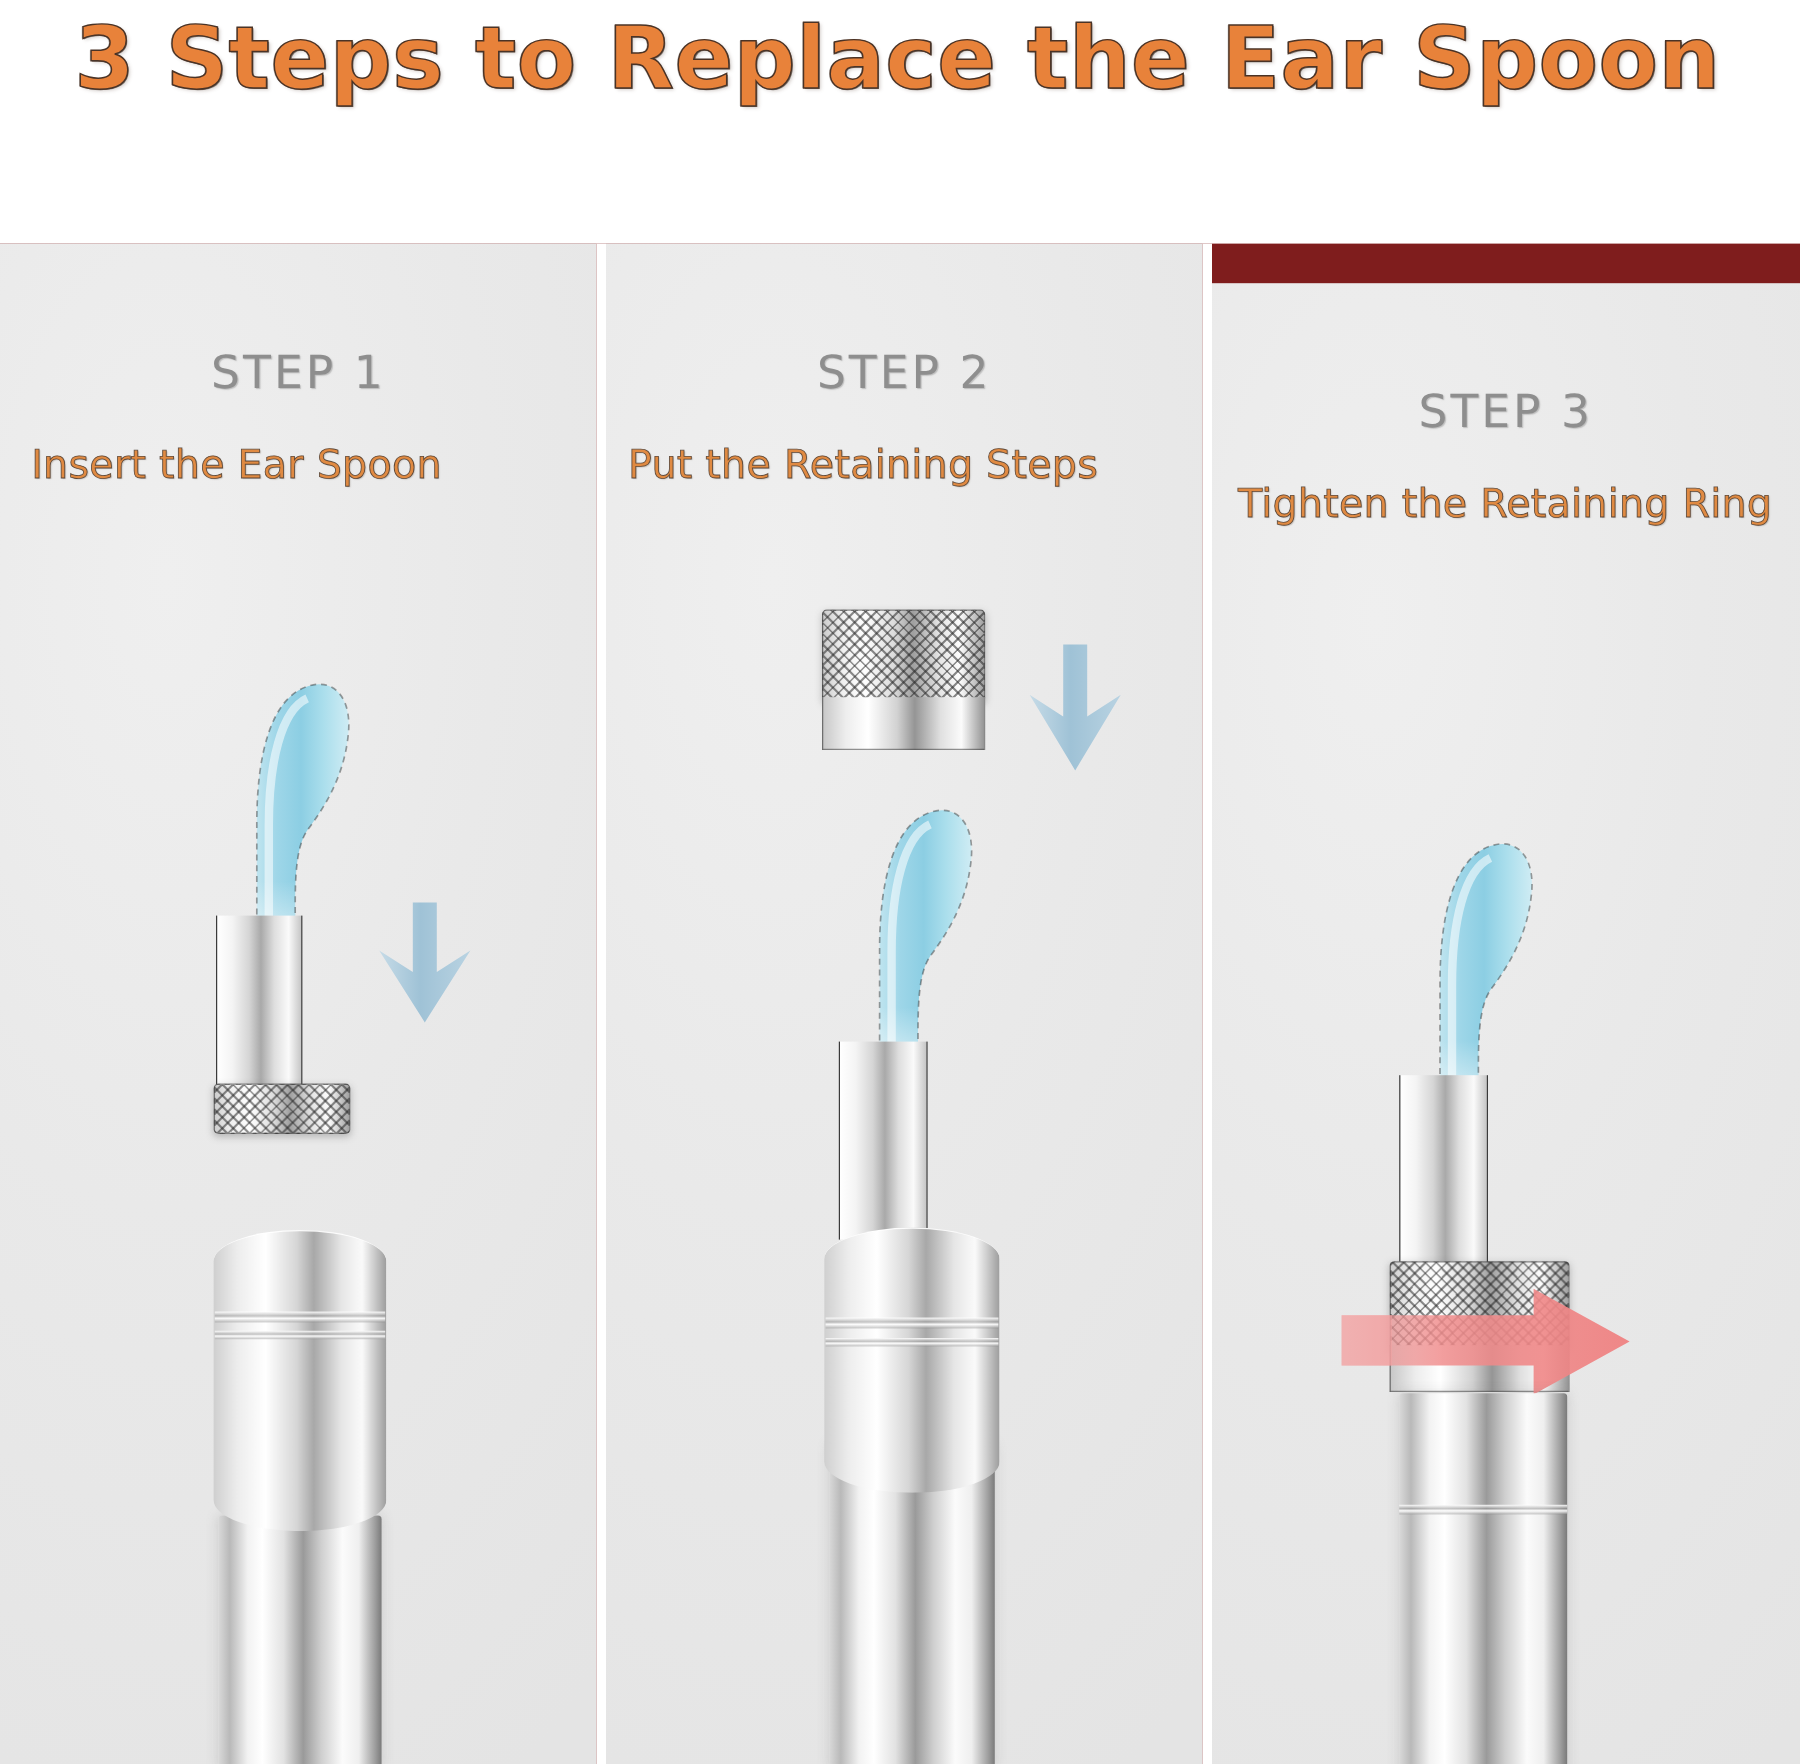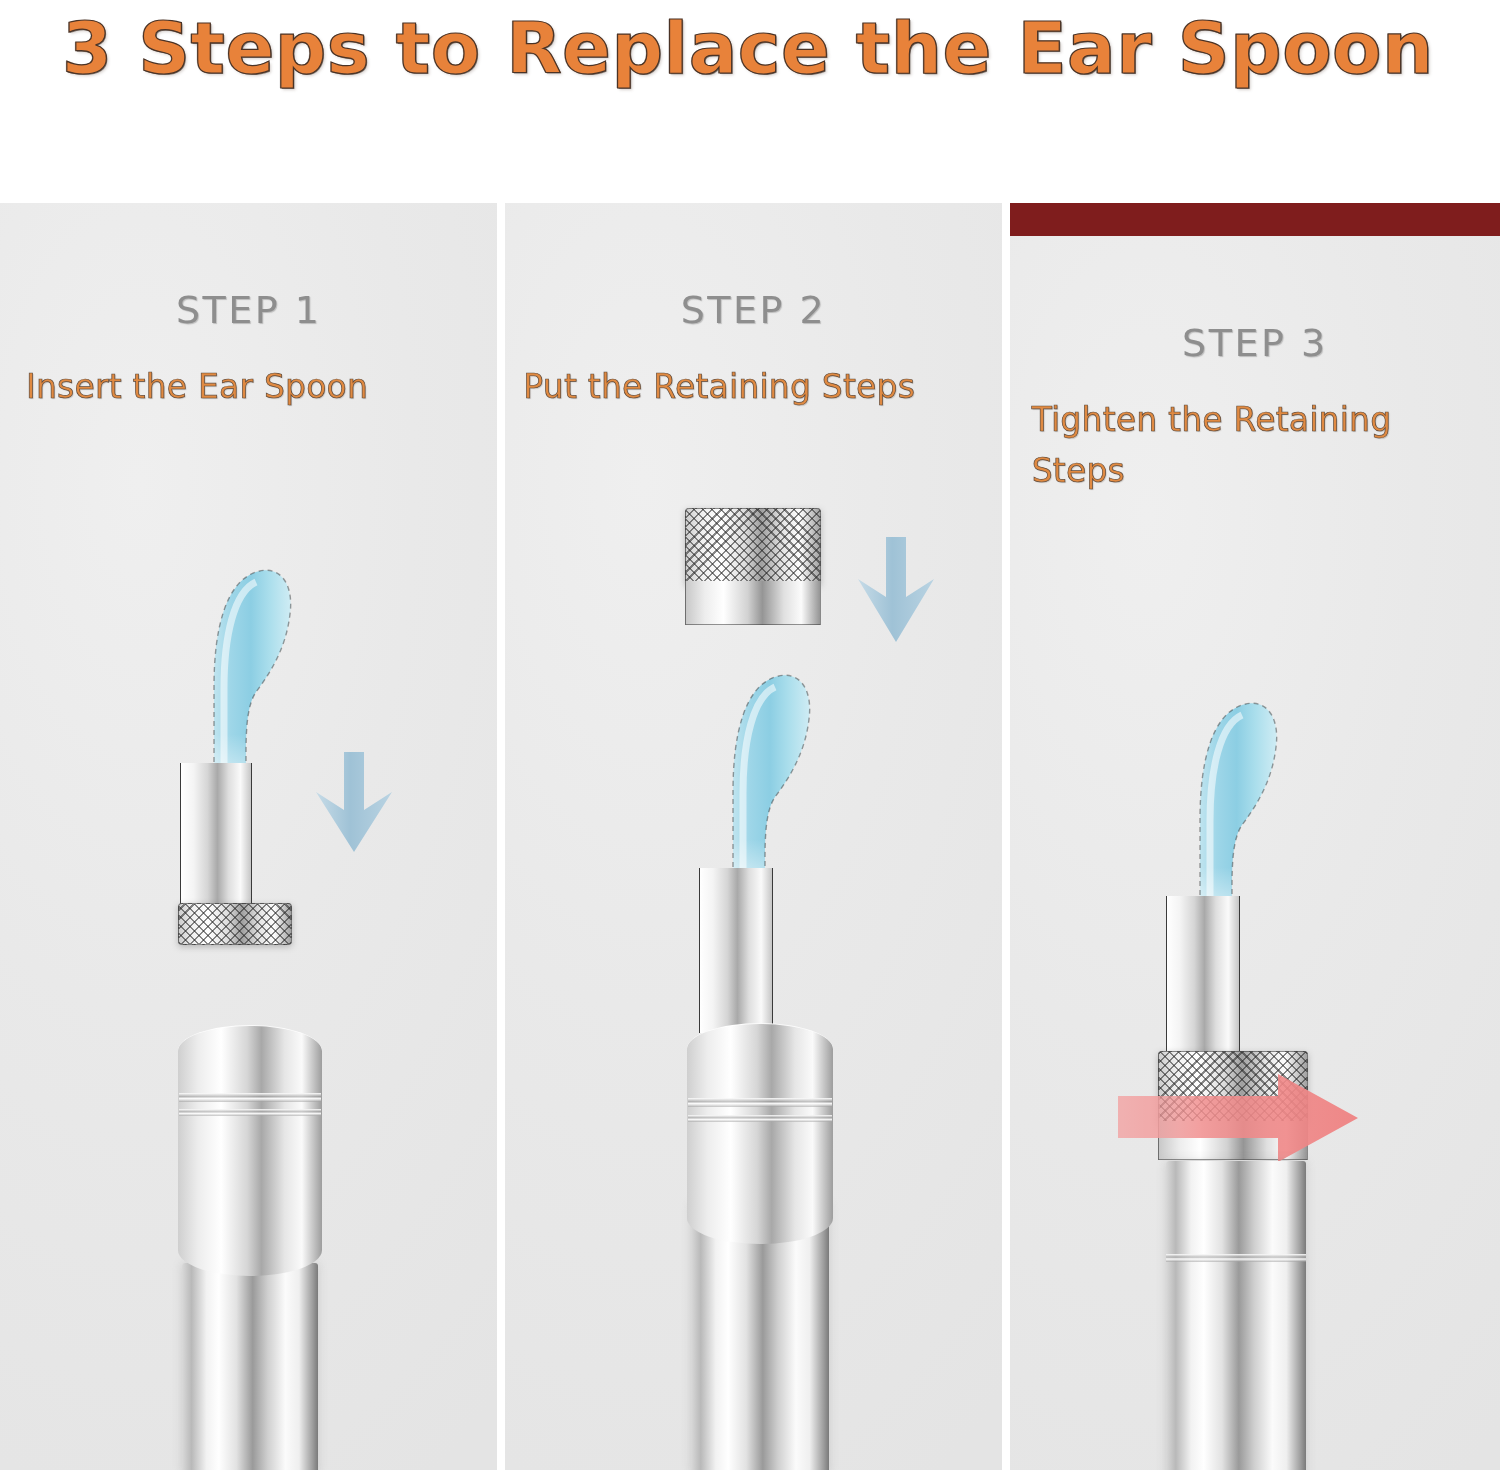--- a/index.html
+++ b/index.html
@@ -291,21 +291,21 @@
       <div class="barrel" style="left:186px; top:1000px; width:138px; height:270px;"></div>
       <div class="barrel-top-cap" style="left:182px; top:820px; width:146px; height:220px;"></div>
       <div class="barrel-ring" style="left:183px; top:895px; width:144px; height:9px;"></div>
       <div class="barrel-ring" style="left:183px; top:912px; width:144px; height:7px;"></div>
     </div>
 
     <div class="panel div-gap"></div>
 
     <div class="panel p3">
       <div class="step-head">STEP 3</div>
-      <div class="step-sub">Tighten the Retaining Steps</div>
+      <div class="step-sub">Tighten the Retaining Ring</div>
 
       <svg class="spoon" style="left:148px; top:455px;" width="130" height="240" viewBox="0 0 130 240">
         <defs>
           <linearGradient id="sil3" x1="0" y1="0" x2="1" y2="0">
             <stop offset="0%" stop-color="#bfe4ef"></stop>
             <stop offset="22%" stop-color="#9ed6e8"></stop>
             <stop offset="48%" stop-color="#8ccee3"></stop>
             <stop offset="72%" stop-color="#aadeec"></stop>
             <stop offset="100%" stop-color="#cfecf4"></stop>
           </linearGradient>

